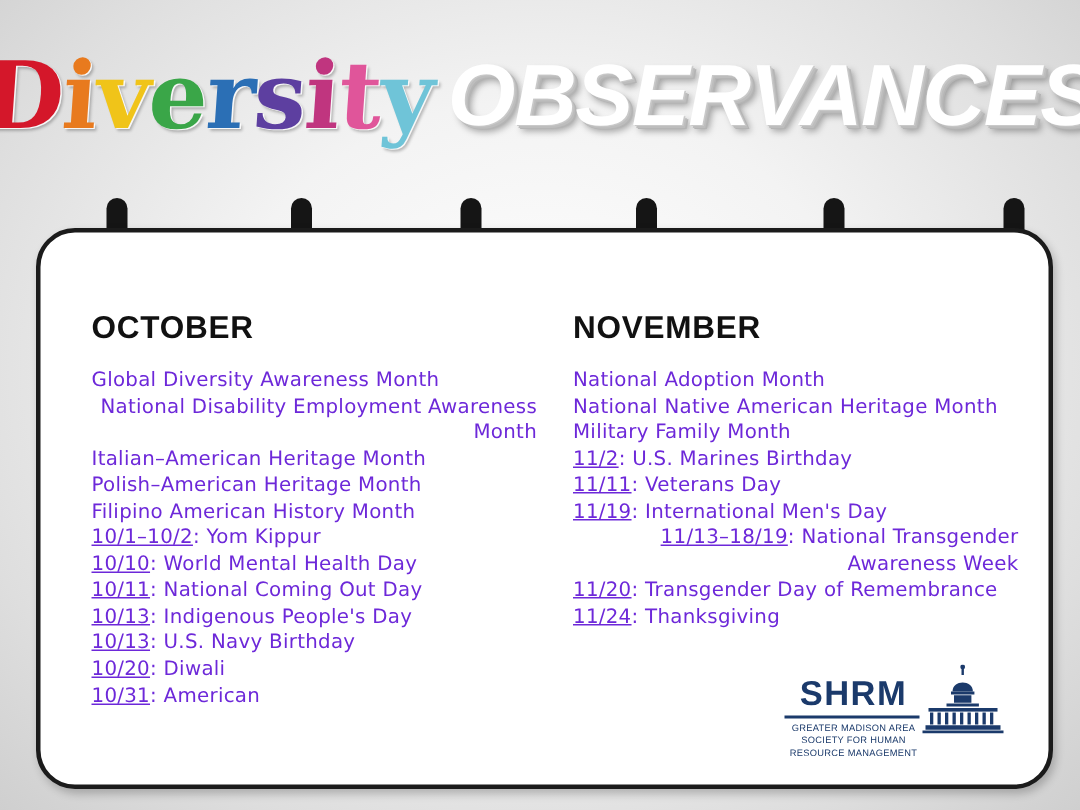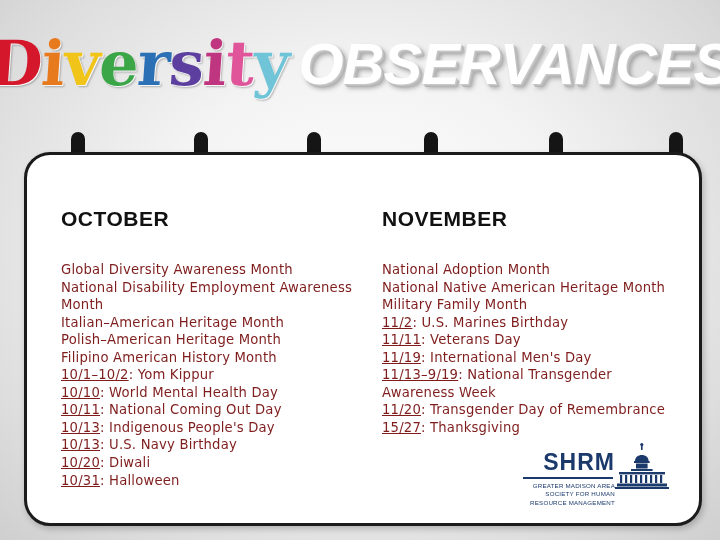--- a/index.html
+++ b/index.html
@@ -101,32 +101,33 @@
   }
   .col {
     width: 300px;
   }
   .col-heading {
     font-family: "Liberation Sans", sans-serif;
     font-weight: bold;
     font-size: 21px;
     color: #111;
     letter-spacing: 0.5px;
-    margin-bottom: 30px;
+    margin-bottom: 14px;
   }
   .entry {
     font-family: "DejaVu Sans", sans-serif;
     font-size: 13.2px;
-    color: #7f1d1d;
+    color: #6d28d9;
     line-height: 1.33;
     letter-spacing: 0.2px;
     white-space: nowrap;
   }
   .entry.wrapline {
     white-space: normal;
+    text-align: right;
   }
   .entry .date {
     text-decoration: underline;
   }
 
   
   .logo {
     position: absolute;
     right: 26px;
     bottom: 18px;
@@ -138,21 +139,21 @@
     right: 2px;
     top: 0;
     width: 58px;
     height: 46px;
   }
   .logo-text {
     position: absolute;
     left: 0;
     top: 8px;
     width: 92px;
-    text-align: right;
+    text-align: center;
   }
   .shrm-word {
     font-family: "Liberation Sans", sans-serif;
     font-weight: bold;
     font-size: 23px;
     color: #1b3a6b;
     letter-spacing: 1px;
     line-height: 1;
   }
   .shrm-rule {
@@ -203,36 +204,36 @@
           <div class="entry wrapline"><span>National Disability Employment Awareness Month</span></div>
           <div class="entry"><span>Italian–American Heritage Month</span></div>
           <div class="entry"><span>Polish–American Heritage Month</span></div>
           <div class="entry"><span>Filipino American History Month</span></div>
           <div class="entry"><span class="date">10/1–10/2</span><span>: Yom Kippur</span></div>
           <div class="entry"><span class="date">10/10</span><span>: World Mental Health Day</span></div>
           <div class="entry"><span class="date">10/11</span><span>: National Coming Out Day</span></div>
           <div class="entry"><span class="date">10/13</span><span>: Indigenous People's Day</span></div>
           <div class="entry"><span class="date">10/13</span><span>: U.S. Navy Birthday</span></div>
           <div class="entry"><span class="date">10/20</span><span>: Diwali</span></div>
-          <div class="entry"><span class="date">10/31</span><span>: Halloween</span></div>
+          <div class="entry"><span class="date">10/31</span><span>: American</span></div>
         </div>
     </div>
 
     <div class="col">
       <div class="col-heading">NOVEMBER</div>
       <div class="entries">
           <div class="entry"><span>National Adoption Month</span></div>
           <div class="entry"><span>National Native American Heritage Month</span></div>
           <div class="entry"><span>Military Family Month</span></div>
           <div class="entry"><span class="date">11/2</span><span>: U.S. Marines Birthday</span></div>
           <div class="entry"><span class="date">11/11</span><span>: Veterans Day</span></div>
           <div class="entry"><span class="date">11/19</span><span>: International Men's Day</span></div>
-          <div class="entry wrapline"><span class="date">11/13–9/19</span><span>: National Transgender Awareness Week</span></div>
+          <div class="entry wrapline"><span class="date">11/13–18/19</span><span>: National Transgender Awareness Week</span></div>
           <div class="entry"><span class="date">11/20</span><span>: Transgender Day of Remembrance</span></div>
-          <div class="entry"><span class="date">15/27</span><span>: Thanksgiving</span></div>
+          <div class="entry"><span class="date">11/24</span><span>: Thanksgiving</span></div>
         </div>
     </div>
 
   </div>
 
   <div class="logo">
     <svg class="logo-dome" viewBox="0 0 58 46">
       <g fill="#1b3a6b">
         <rect x="28" y="2" width="1.6" height="5"></rect>
         <circle cx="28.8" cy="1.6" r="1.6"></circle>

